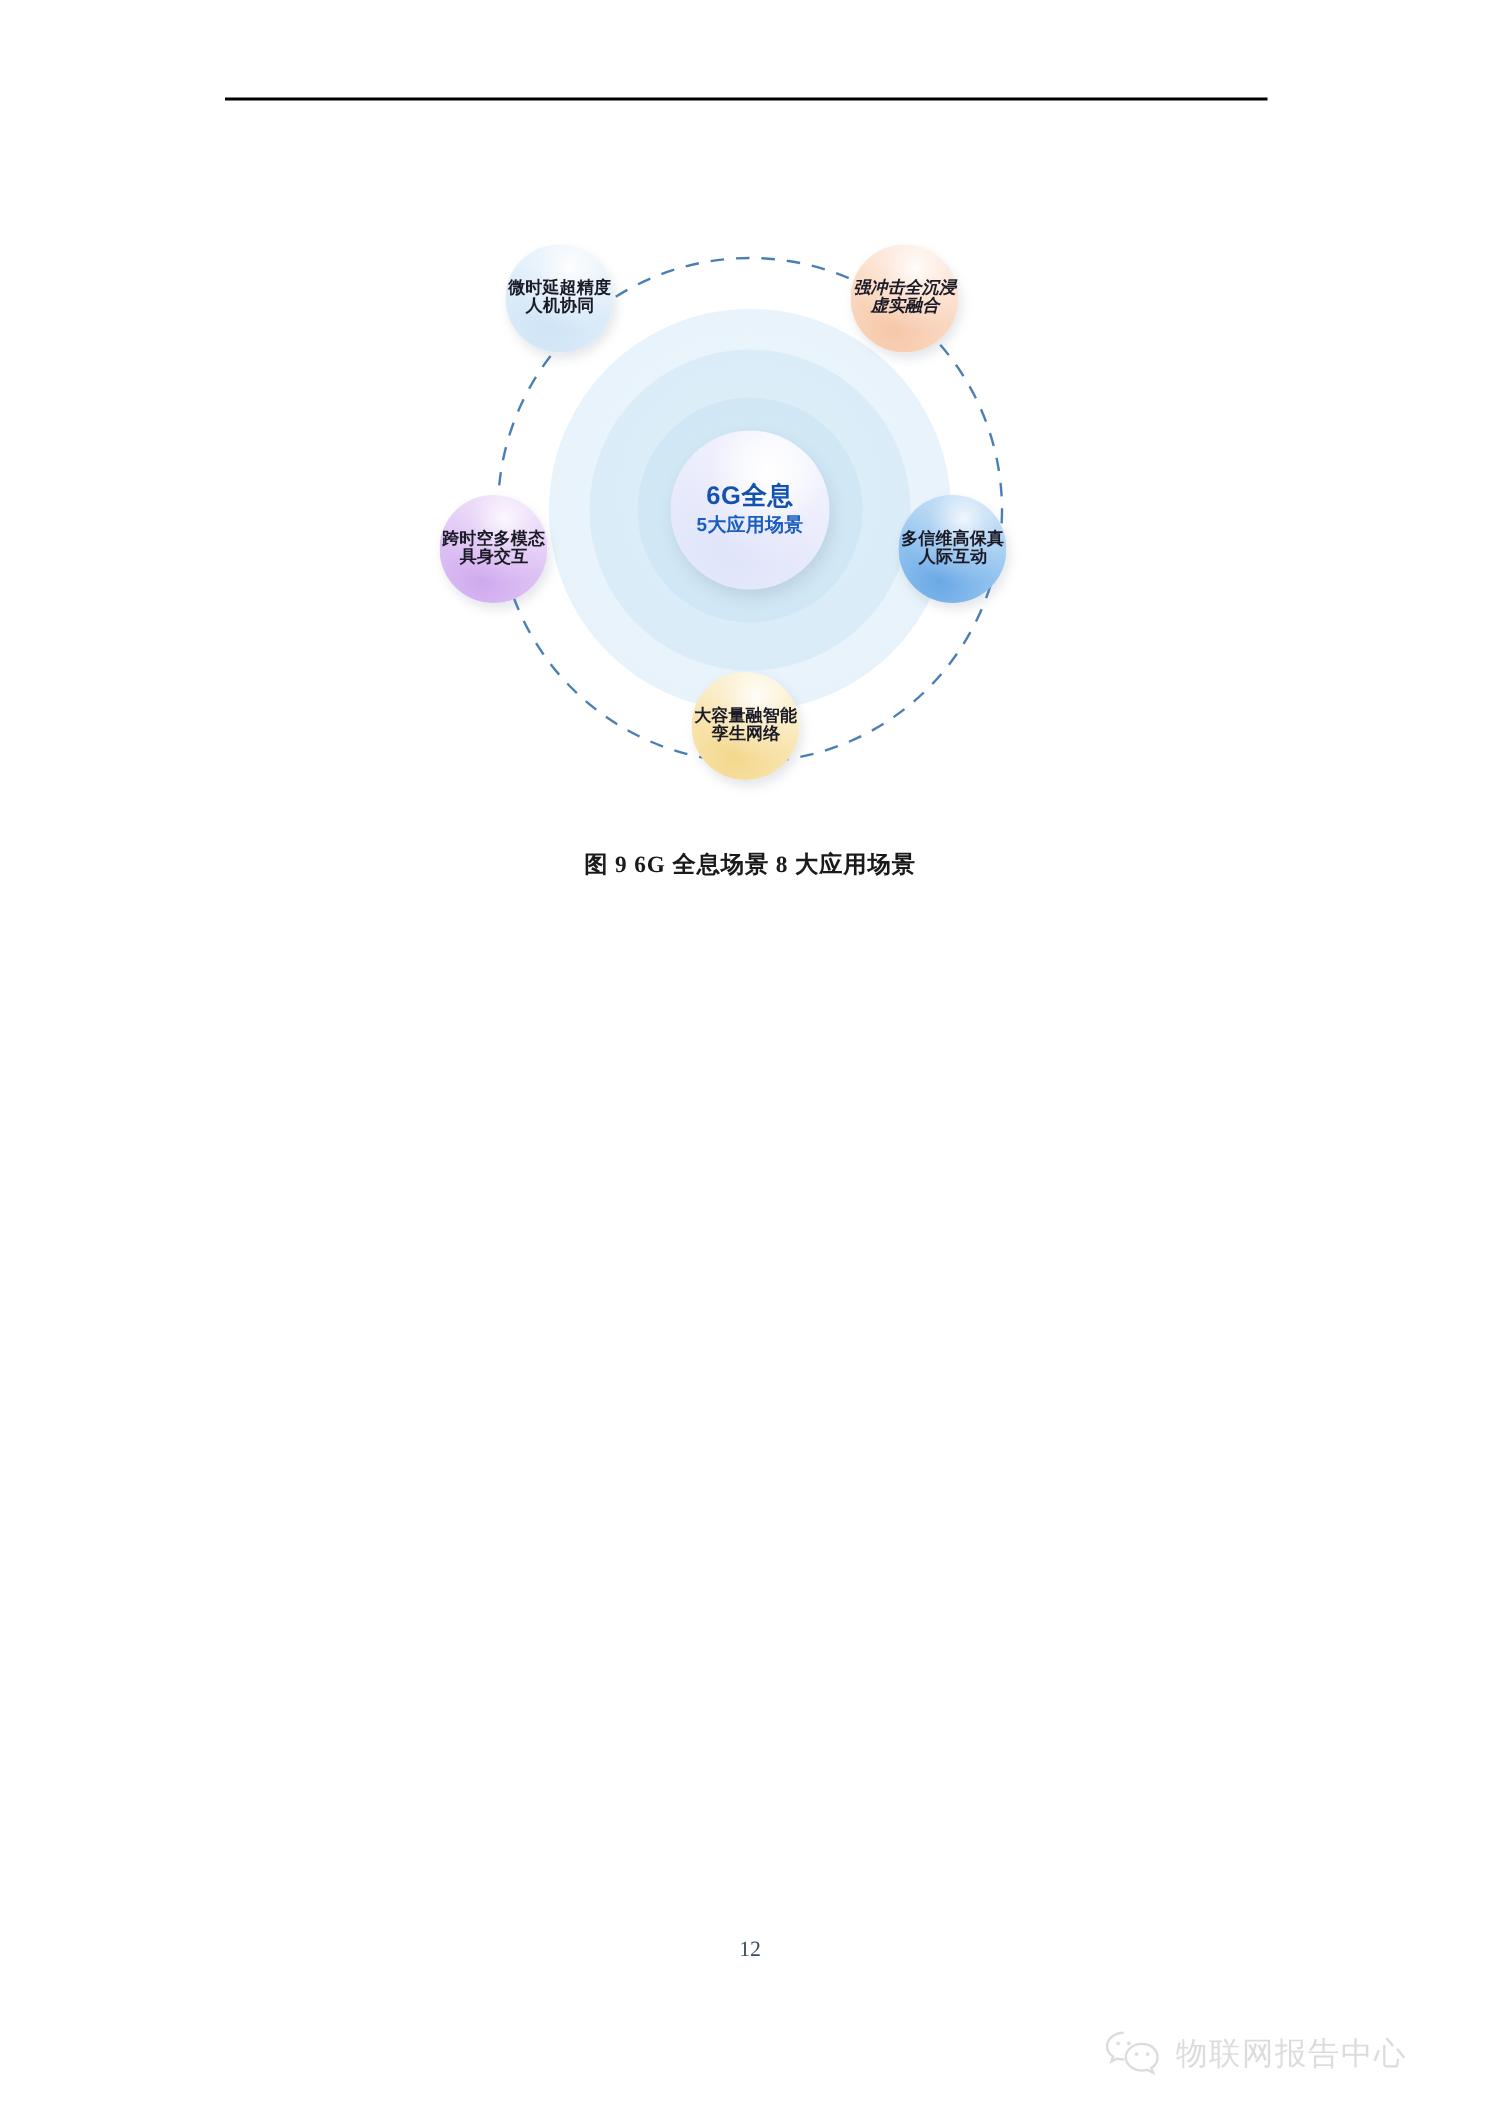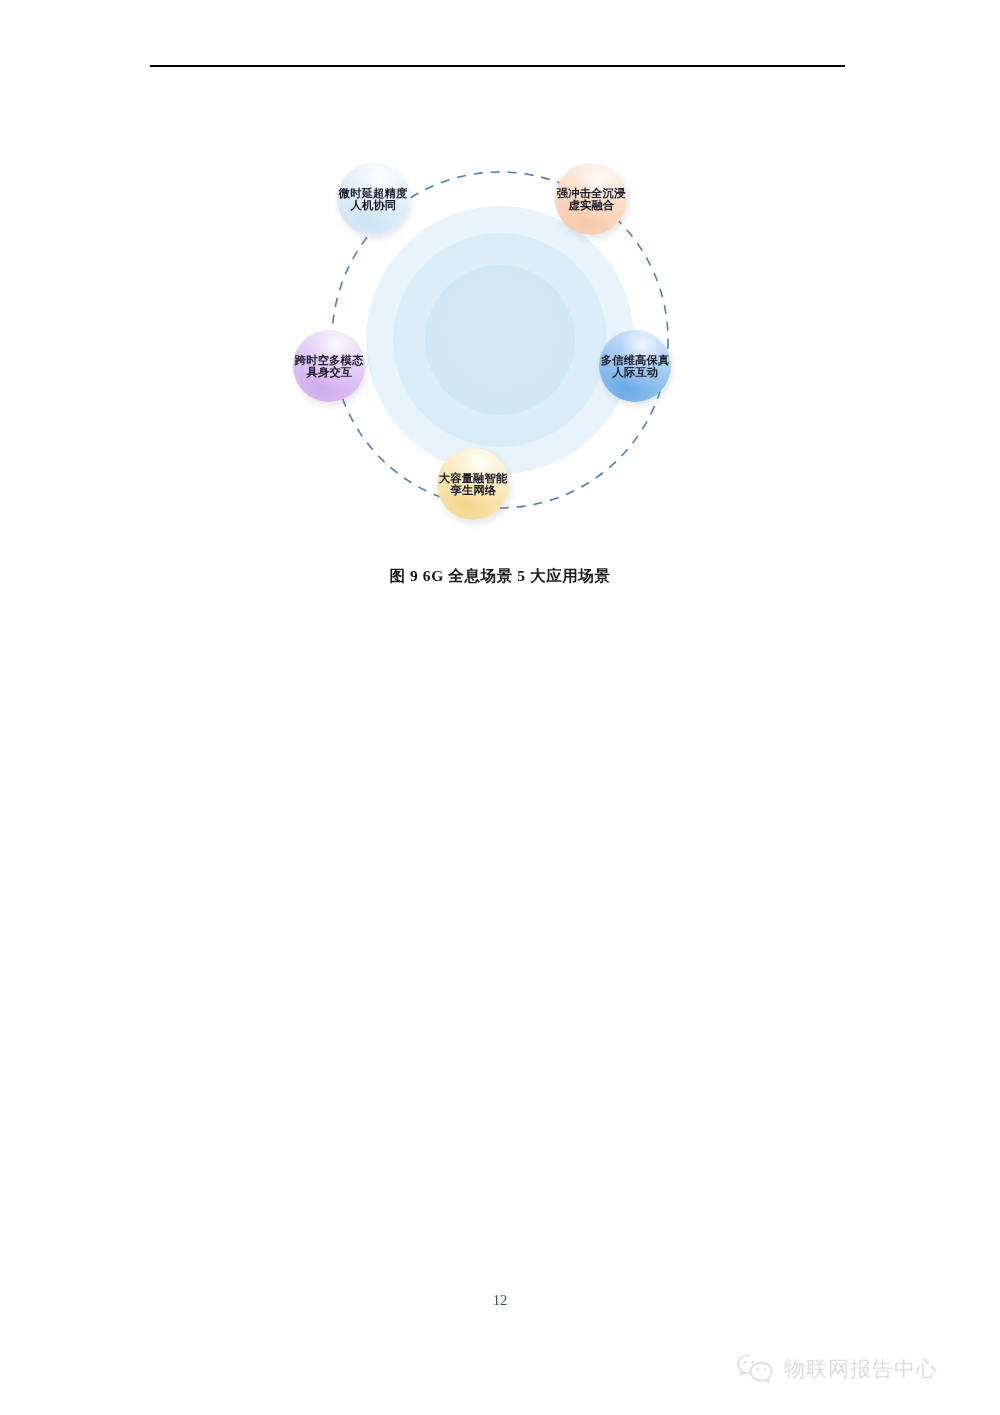--- a/index.html
+++ b/index.html
@@ -145,24 +145,24 @@
     font-weight: bold;
     font-size: 12.6px;
     color: #1a5ec0;
     letter-spacing: 0.2px;
     line-height: 1.2;
     margin-top: 2px;
   }
 
   
   .pos-tl { left: 52px;  top: 33px;  }
-  .pos-tr { left: 270px; top: 33px;  }
+  .pos-tr { left: 282px; top: 33px; font-style: italic;  }
   .pos-l  { left: 8px;   top: 200px; }
   .pos-r  { left: 314px; top: 200px; font-family: Liberation Serif, serif; }
-  .pos-b  { left: 152px; top: 318px; }
+  .pos-b  { left: 176px; top: 318px; }
 
   
   .theme-lightblue {
     background:
       radial-gradient(circle at 60% 22%, rgba(255,255,255,0.95) 0%, rgba(255,255,255,0.35) 30%, rgba(255,255,255,0) 58%),
       radial-gradient(circle at 40% 78%, #cfe4f6 0%, #dcecf9 55%, #eef6fd 100%);
   }
   .theme-peach {
     background:
       radial-gradient(circle at 60% 22%, rgba(255,255,255,0.92) 0%, rgba(255,255,255,0.30) 32%, rgba(255,255,255,0) 60%),
@@ -241,20 +241,24 @@
   <div class="diagram">
 
     <div class="ring ring-outer"></div>
     <div class="ring ring-mid"></div>
     <div class="ring ring-inner"></div>
 
     <svg class="orbit" viewBox="0 0 340 340">
       <circle cx="170" cy="170" r="168"></circle>
     </svg>
 
+    <div class="bubble bubble-center">
+      <div class="c-title">6G全息</div>
+      <div class="c-sub">5大应用场景</div>
+    </div>
 
     <div class="bubble bubble-sat theme-lightblue pos-tl">
       <div class="line">微时延超精度</div>
       <div class="line">人机协同</div>
     </div>
 
     <div class="bubble bubble-sat theme-peach pos-tr">
       <div class="line">强冲击全沉浸</div>
       <div class="line">虚实融合</div>
     </div>
@@ -270,21 +274,21 @@
     </div>
 
     <div class="bubble bubble-sat theme-yellow pos-b">
       <div class="line">大容量融智能</div>
       <div class="line">孪生网络</div>
     </div>
 
   </div>
 </div>
 
-<div class="figure-caption">图 9 6G 全息场景 5 大应用场景</div>
+<div class="figure-caption">图 9 6G 全息场景 8 大应用场景</div>
 
 <div class="page-number">12</div>
 
 <div class="watermark">
   <svg class="wechat-icon" width="40" height="34" viewBox="0 0 40 34">
     <g fill="none" stroke="#8e8e8e" stroke-width="1.6">
       <path d="M14.2 3.2C8.0 3.2 3.0 7.2 3.0 12.1c0 2.8 1.6 5.3 4.1 6.9l-1.2 3.4 3.9-2.0c1.1 0.3 2.2 0.5 3.4 0.5 0.4 0 0.8 0 1.2-0.1"></path>
       <path d="M26.4 10.6c-6.0 0-10.9 4.0-10.9 8.9 0 4.9 4.9 8.9 10.9 8.9 1.2 0 2.4-0.2 3.5-0.5l3.9 2.0-1.2-3.3c2.5-1.6 4.1-4.1 4.1-7.1 0-4.9-4.3-8.9-10.3-8.9z"></path>
     </g>
     <g fill="#8e8e8e">

